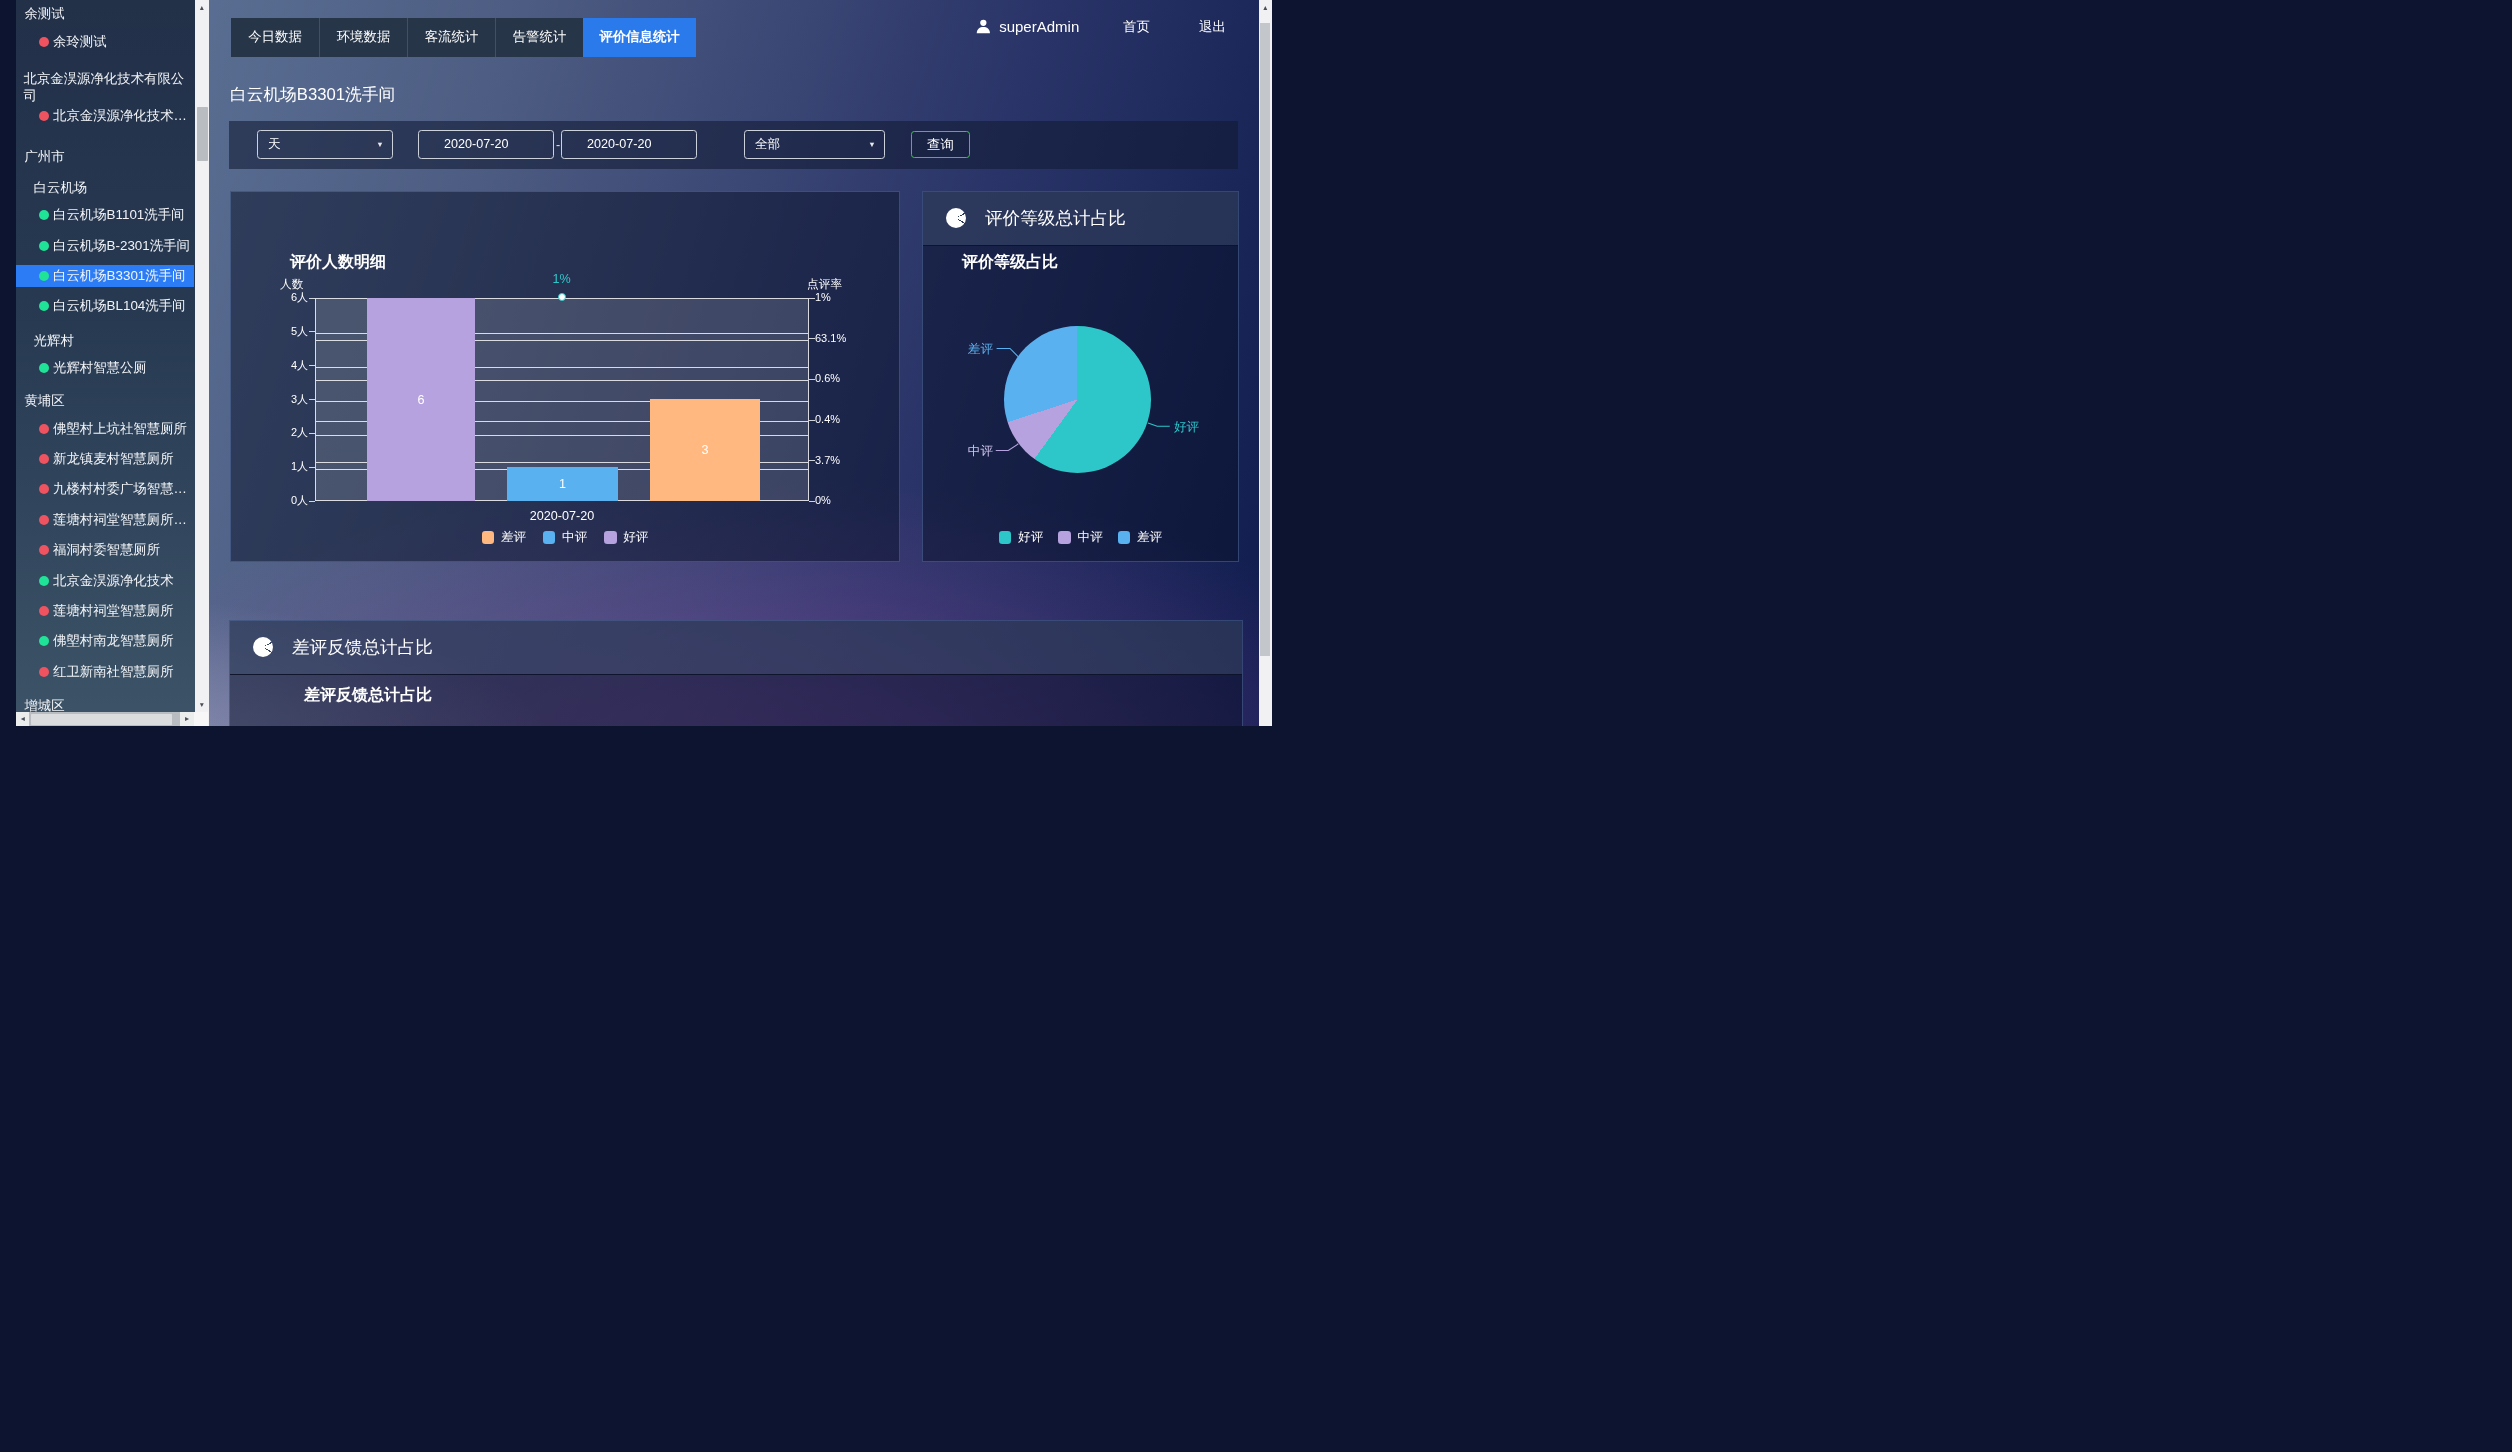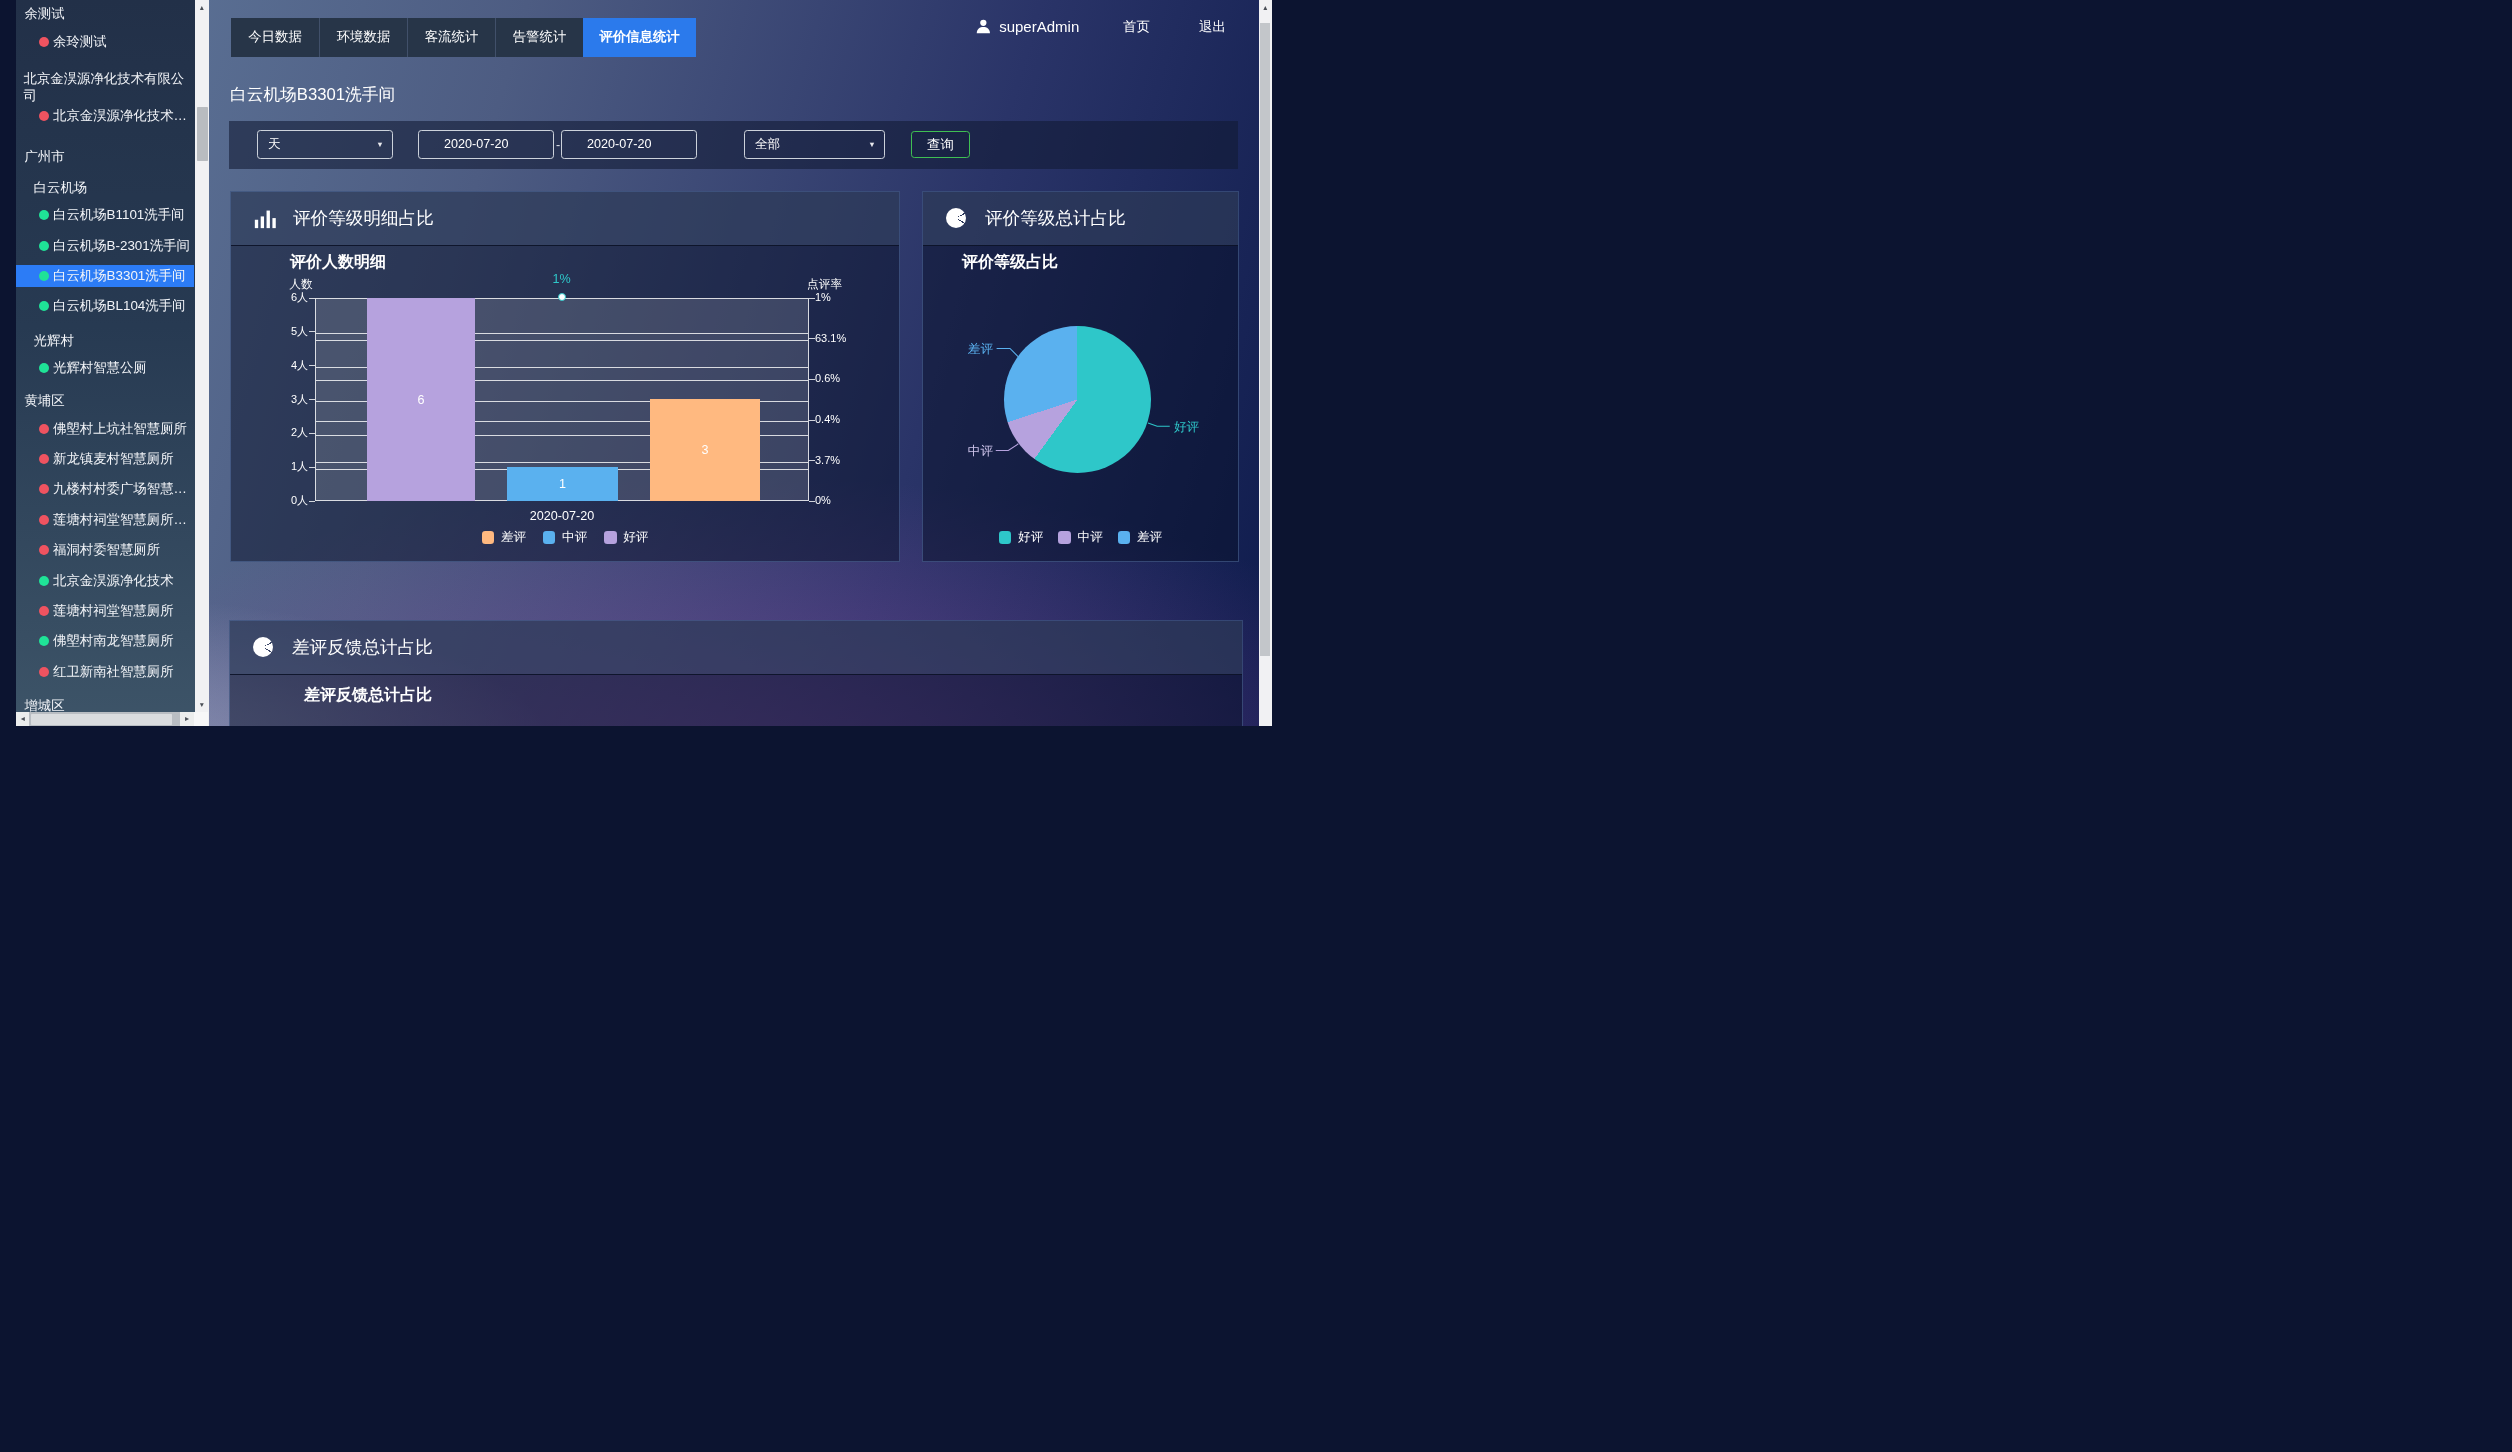--- a/index.html
+++ b/index.html
@@ -224,32 +224,23 @@
     <span class="date-sep" style="left:327px">-</span>
     <input class="ctl" style="left: 332px; width: 136px;" readonly="" value="2020-07-20">
     <div class="ctl ctl-sel" style="left:515px;width:141px">
       <span>全部</span>
       <span class="arrow">▼</span>
     </div>
     <div class="query-btn">查询</div>
   </div>
 
   <section class="panel" style="left:214px;top:191px;width:670px;height:371px">
-    <div class="panel-hd">
-      <svg class="hicon" width="22.6" height="21" viewBox="0 0 27 25">
-        <rect x="1" y="14" width="4" height="10" fill="#fff"></rect>
-        <rect x="8" y="10" width="4" height="14" fill="#fff"></rect>
-        <rect x="15" y="3" width="4" height="21" fill="#fff"></rect>
-        <rect x="22" y="12" width="4" height="12" fill="#fff"></rect>
-      </svg>
-      <span class="ttl">评价等级明细占比</span>
-    </div>
 
     <div class="chart-title" style="left:59px;top:60px">评价人数明细</div>
-    <div class="axis-name" style="left:49px;top:85px;width:42px;text-align:center">人数</div>
+    <div class="axis-name" style="left:49px;top:85px;width:42px;text-align:left">人数</div>
     <div class="axis-name" style="left:576px;top:85px">点评率</div>
 
     <div class="plot">
       <div class="gl" style="top:34px"></div>
       <div class="gl" style="top:68px"></div>
       <div class="gl" style="top:102px"></div>
       <div class="gl" style="top:136px"></div>
       <div class="gl" style="top:170px"></div>
       <div class="gl" style="top:41px"></div>
       <div class="gl" style="top:81px"></div>

